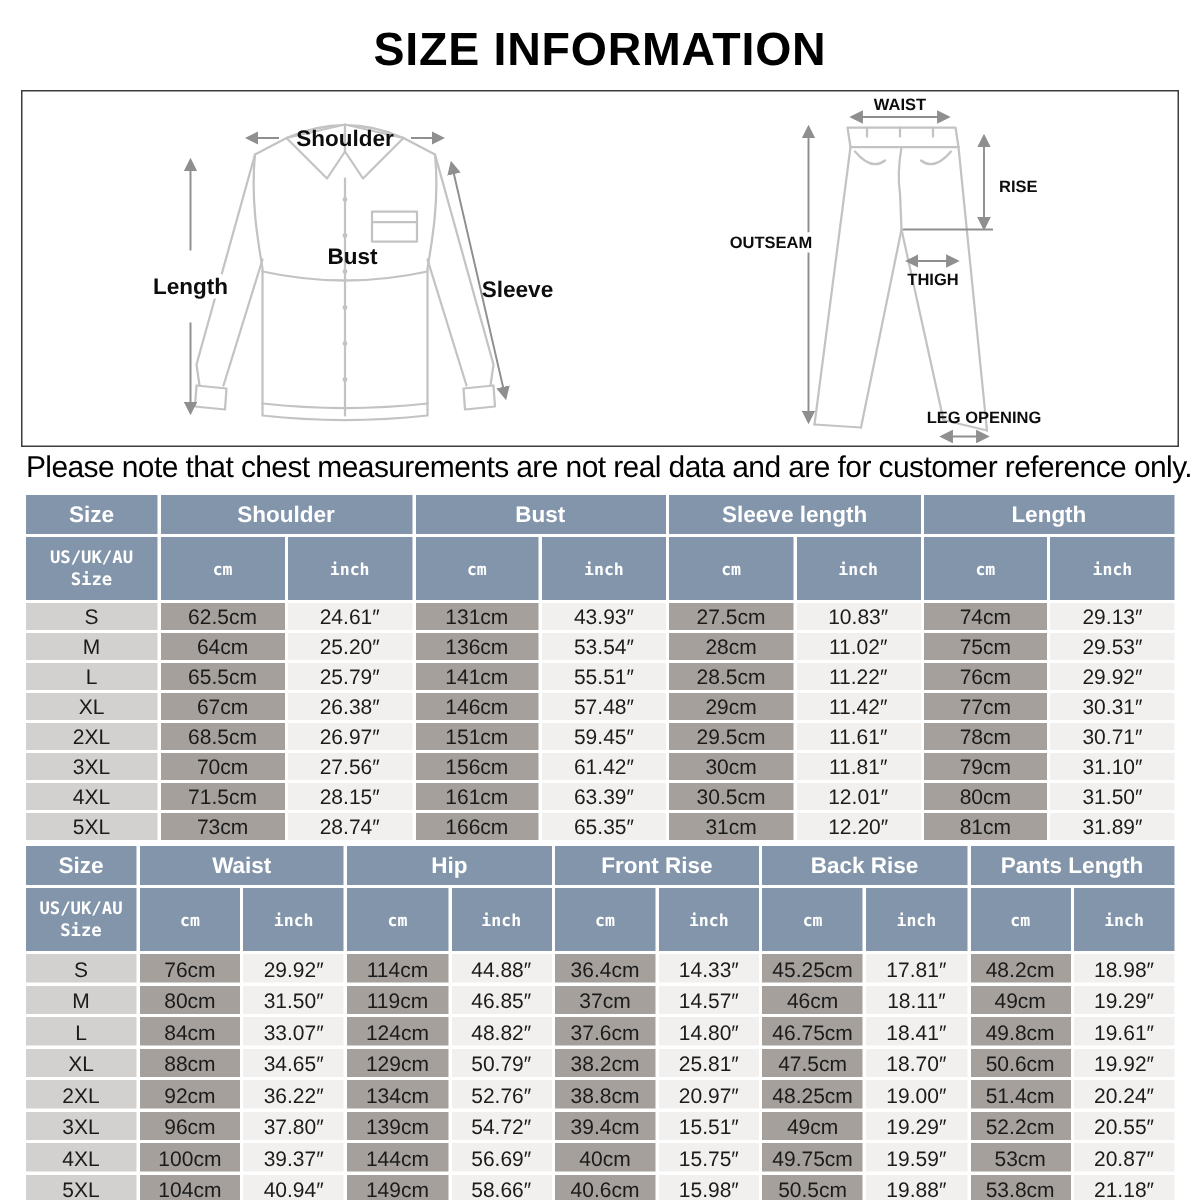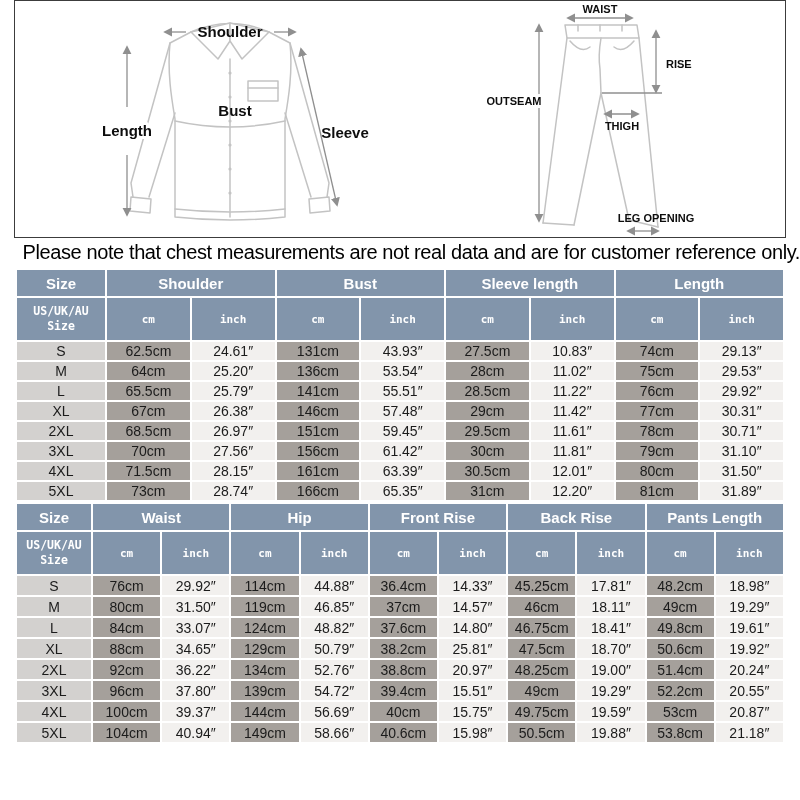--- a/index.html
+++ b/index.html
@@ -18,21 +18,21 @@
 
   .cloth{stroke:#c3c3c3;stroke-width:1.5;fill:none;stroke-linejoin:round;stroke-linecap:round;}
   .cloth-fill{stroke:#c3c3c3;stroke-width:1.5;fill:#fff;stroke-linejoin:round;}
   .arrow{stroke:#8f8f8f;stroke-width:1.3;fill:none;}
   .dlabel{font-family:"Liberation Sans",sans-serif;font-weight:bold;fill:#0d0d0d;}
   .dlabel.big{font-size:15px;}
   .dlabel.small{font-size:11px;}
   .halo{paint-order:stroke;stroke:#fff;stroke-width:6px;stroke-linejoin:round;}
 
   .note{
-    margin:3px 0 4px;text-align:right;font-size:20px;color:#000;
+    margin:3px 0 4px;text-align:center;font-size:20px;color:#000;
     letter-spacing:-0.4px;white-space:nowrap;padding-left:12px;
   }
 
   table.size-table{
     border-collapse:collapse;table-layout:fixed;width:770px;
     margin:0 15px 0;
   }
   .size-table th,.size-table td{
     border:2px solid #fff;text-align:center;vertical-align:middle;
     padding:0;overflow:hidden;
@@ -55,20 +55,21 @@
   td.size-cell{background:var(--sz,#d3d1cf);}
   td.cm-cell{background:var(--cm,#a5a09b);}
   td.inch-cell{background:var(--in,#f2f0ee);}
   .t2{margin-top:1px;}
 </style>
 </head>
 <body>
 
 <div class="page">
 
+  <h1 class="page-title">SIZE INFORMATION</h1>
 
   <div class="diagram-box">
 
     <svg viewBox="0 0 385 236" aria-hidden="true">
       <defs>
         <marker id="ar1" viewBox="0 0 10 10" refX="8" refY="5" markerWidth="7" markerHeight="7" orient="auto-start-reverse">
           <path d="M0,0 L10,5 L0,10 z" fill="#8f8f8f"></path>
         </marker>
       </defs>
       <g>

